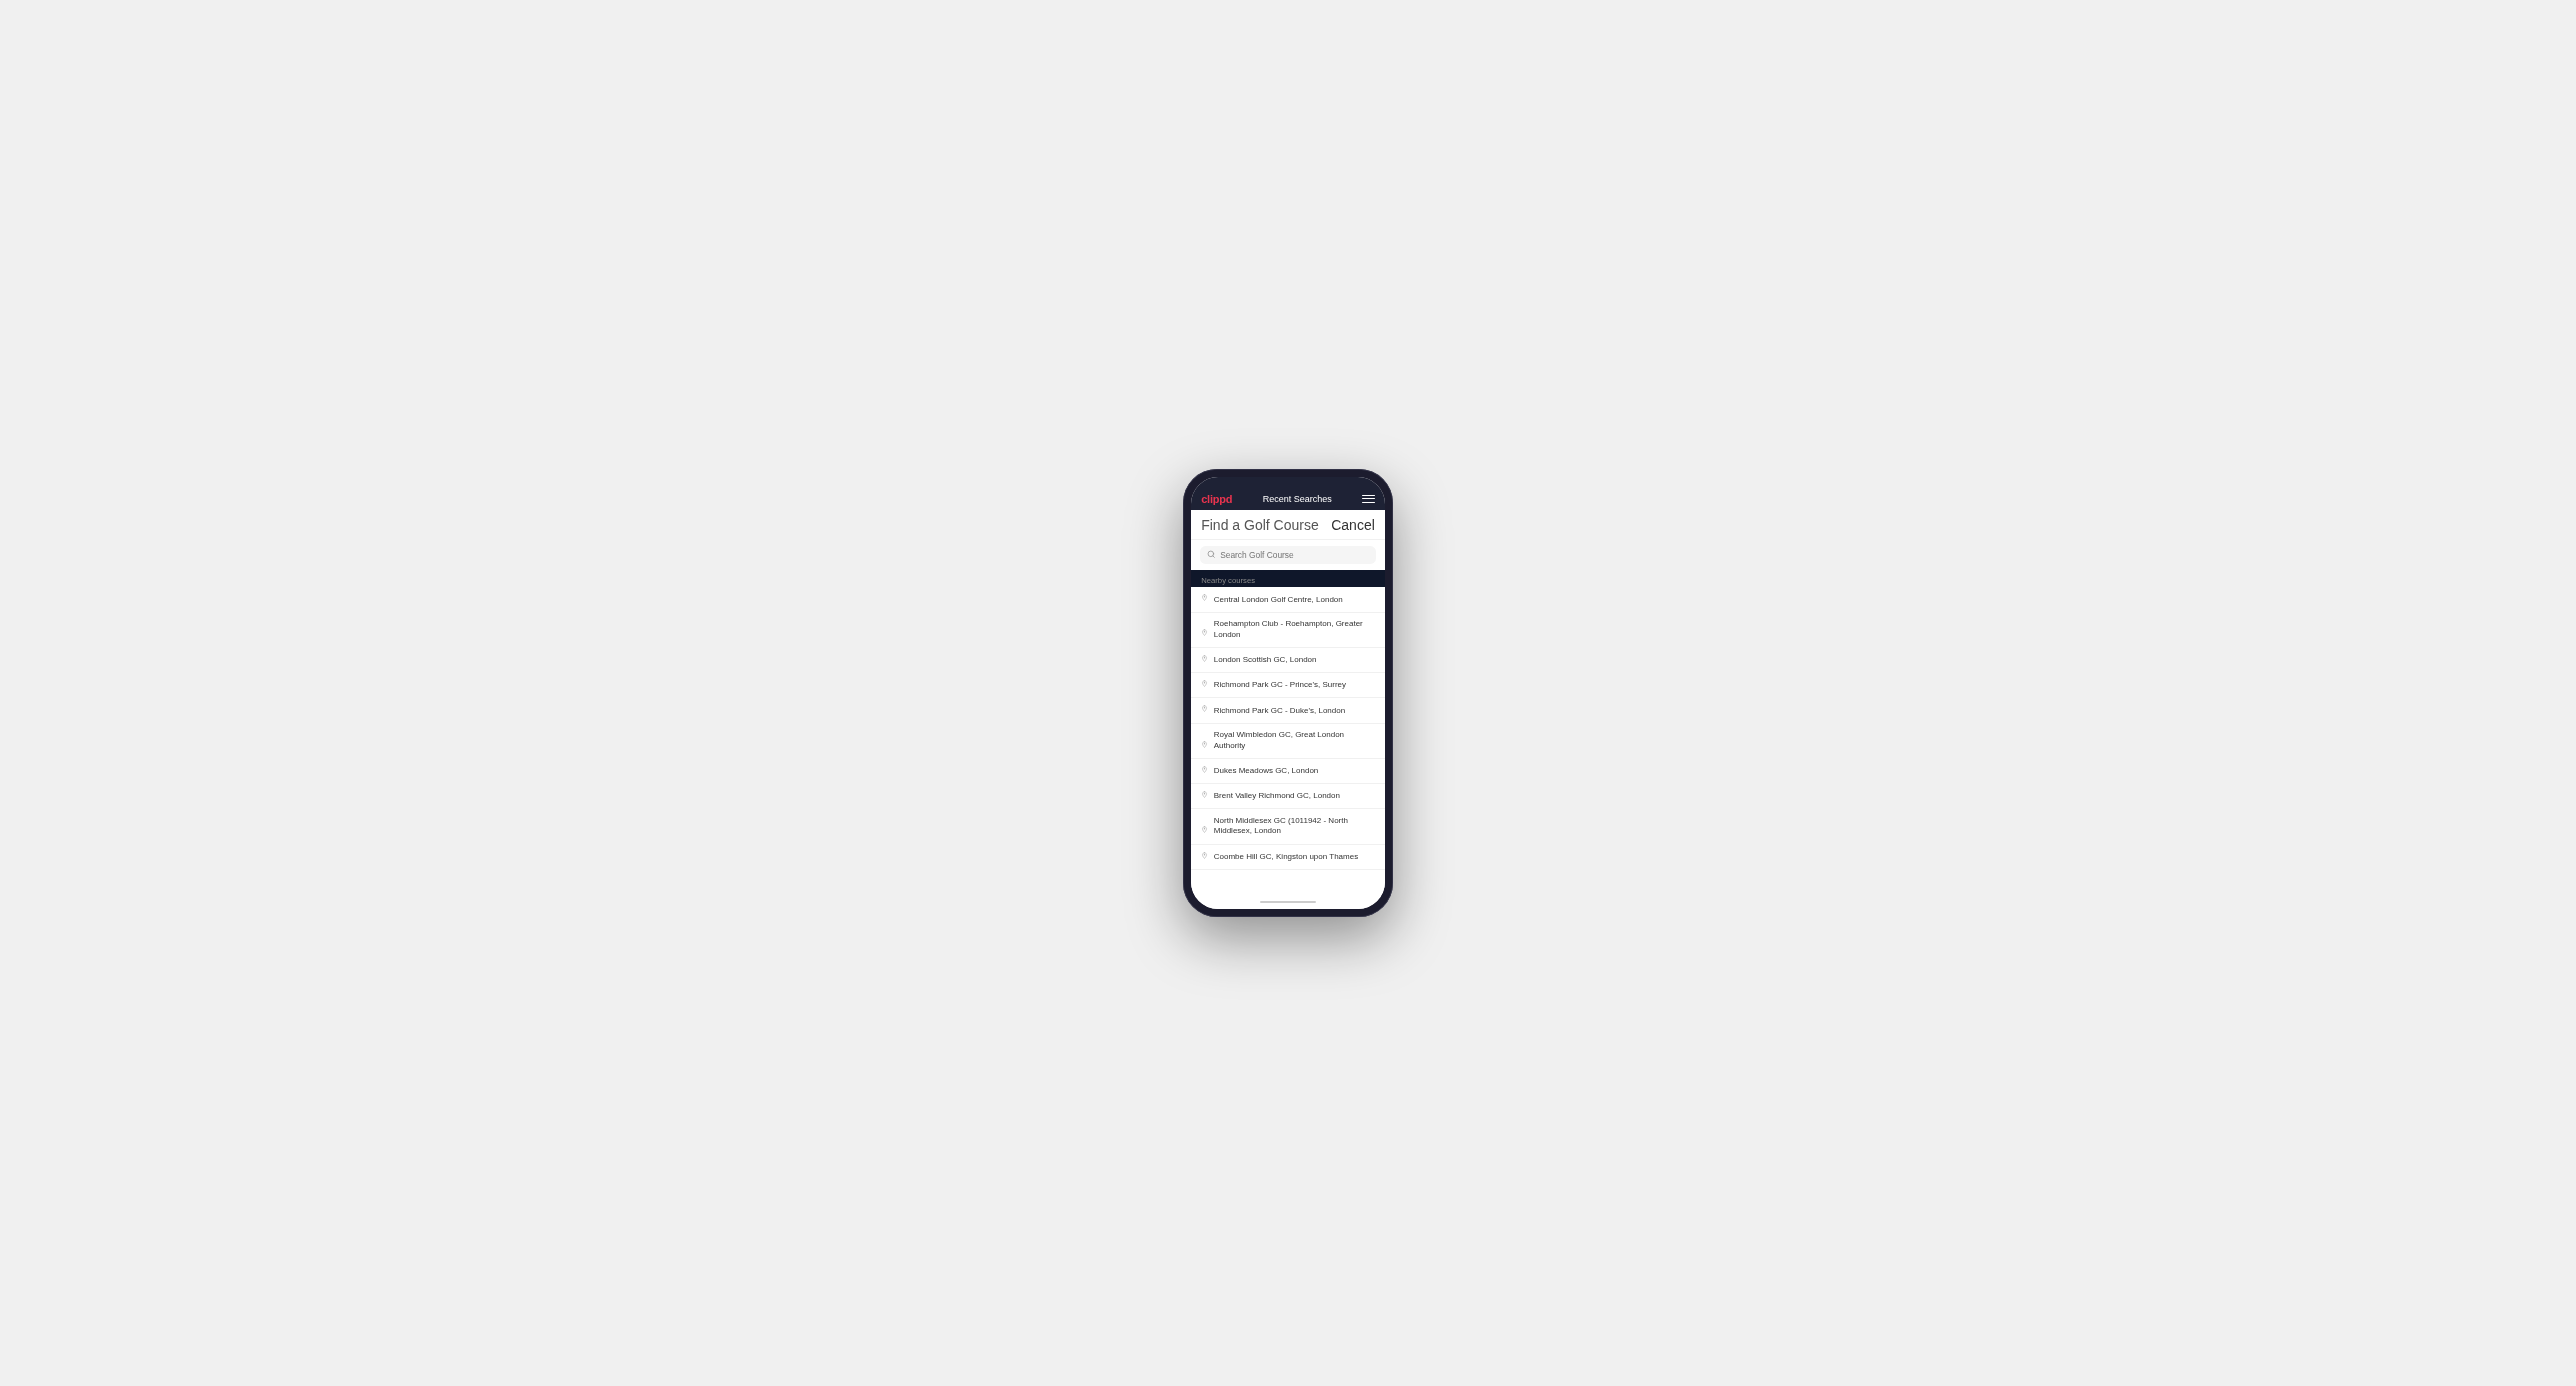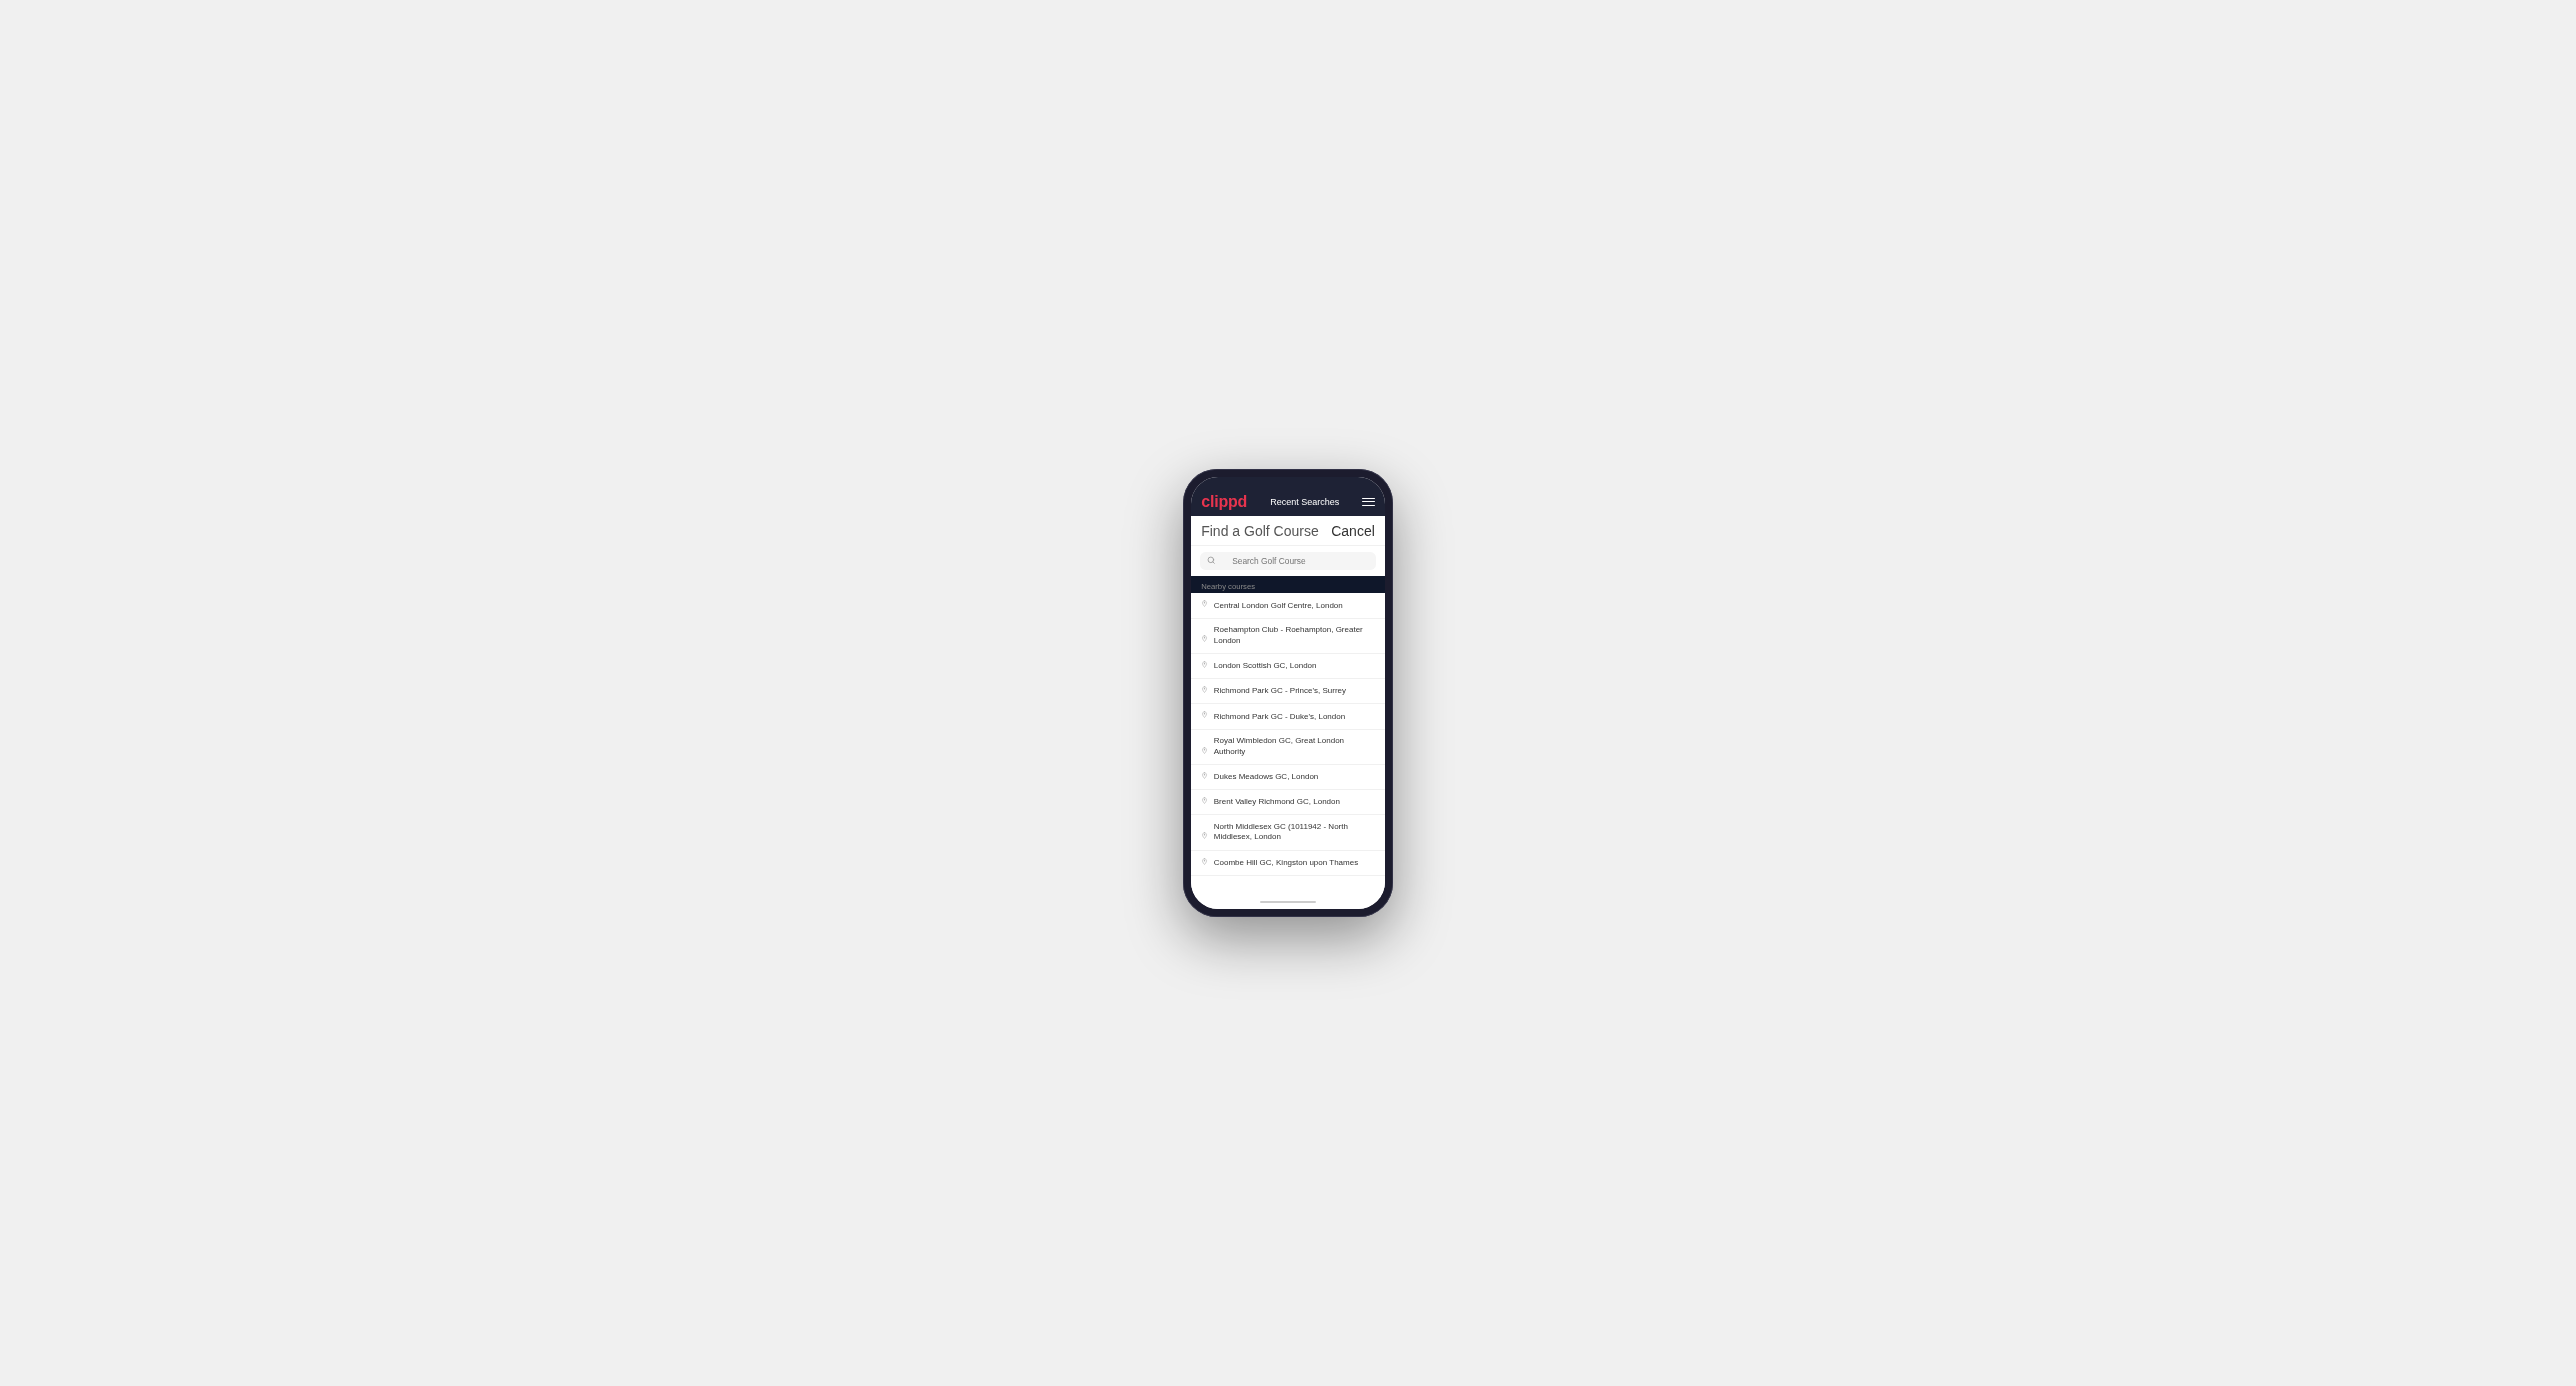--- a/index.html
+++ b/index.html
@@ -48,21 +48,21 @@
       background: #1e2235;
       padding: 5.6px 9.8px;
       display: flex;
       align-items: center;
       justify-content: space-between;
       flex-shrink: 0;
     }
 
     .nav-logo {
       color: #e8344e;
-      font-size: 16px;
+      font-size: 11px;
       font-weight: 700;
       letter-spacing: -0.2px;
     }
 
     .nav-title {
       color: #fff;
       font-size: 9px;
       font-weight: 500;
     }
 
@@ -122,21 +122,21 @@
       background: #fff;
       flex-shrink: 0;
     }
 
     .search-box {
       display: flex;
       align-items: flex-end;
       background: #f5f5f5;
       border-radius: 5.6px;
       padding: 4.2px 7px;
-      gap: 17px;
+      gap: 5px;
     }
 
     .search-icon-svg {
       color: #999;
       font-size: 8.4px;
       flex-shrink: 0;
     }
 
     .search-input {
       background: transparent;

